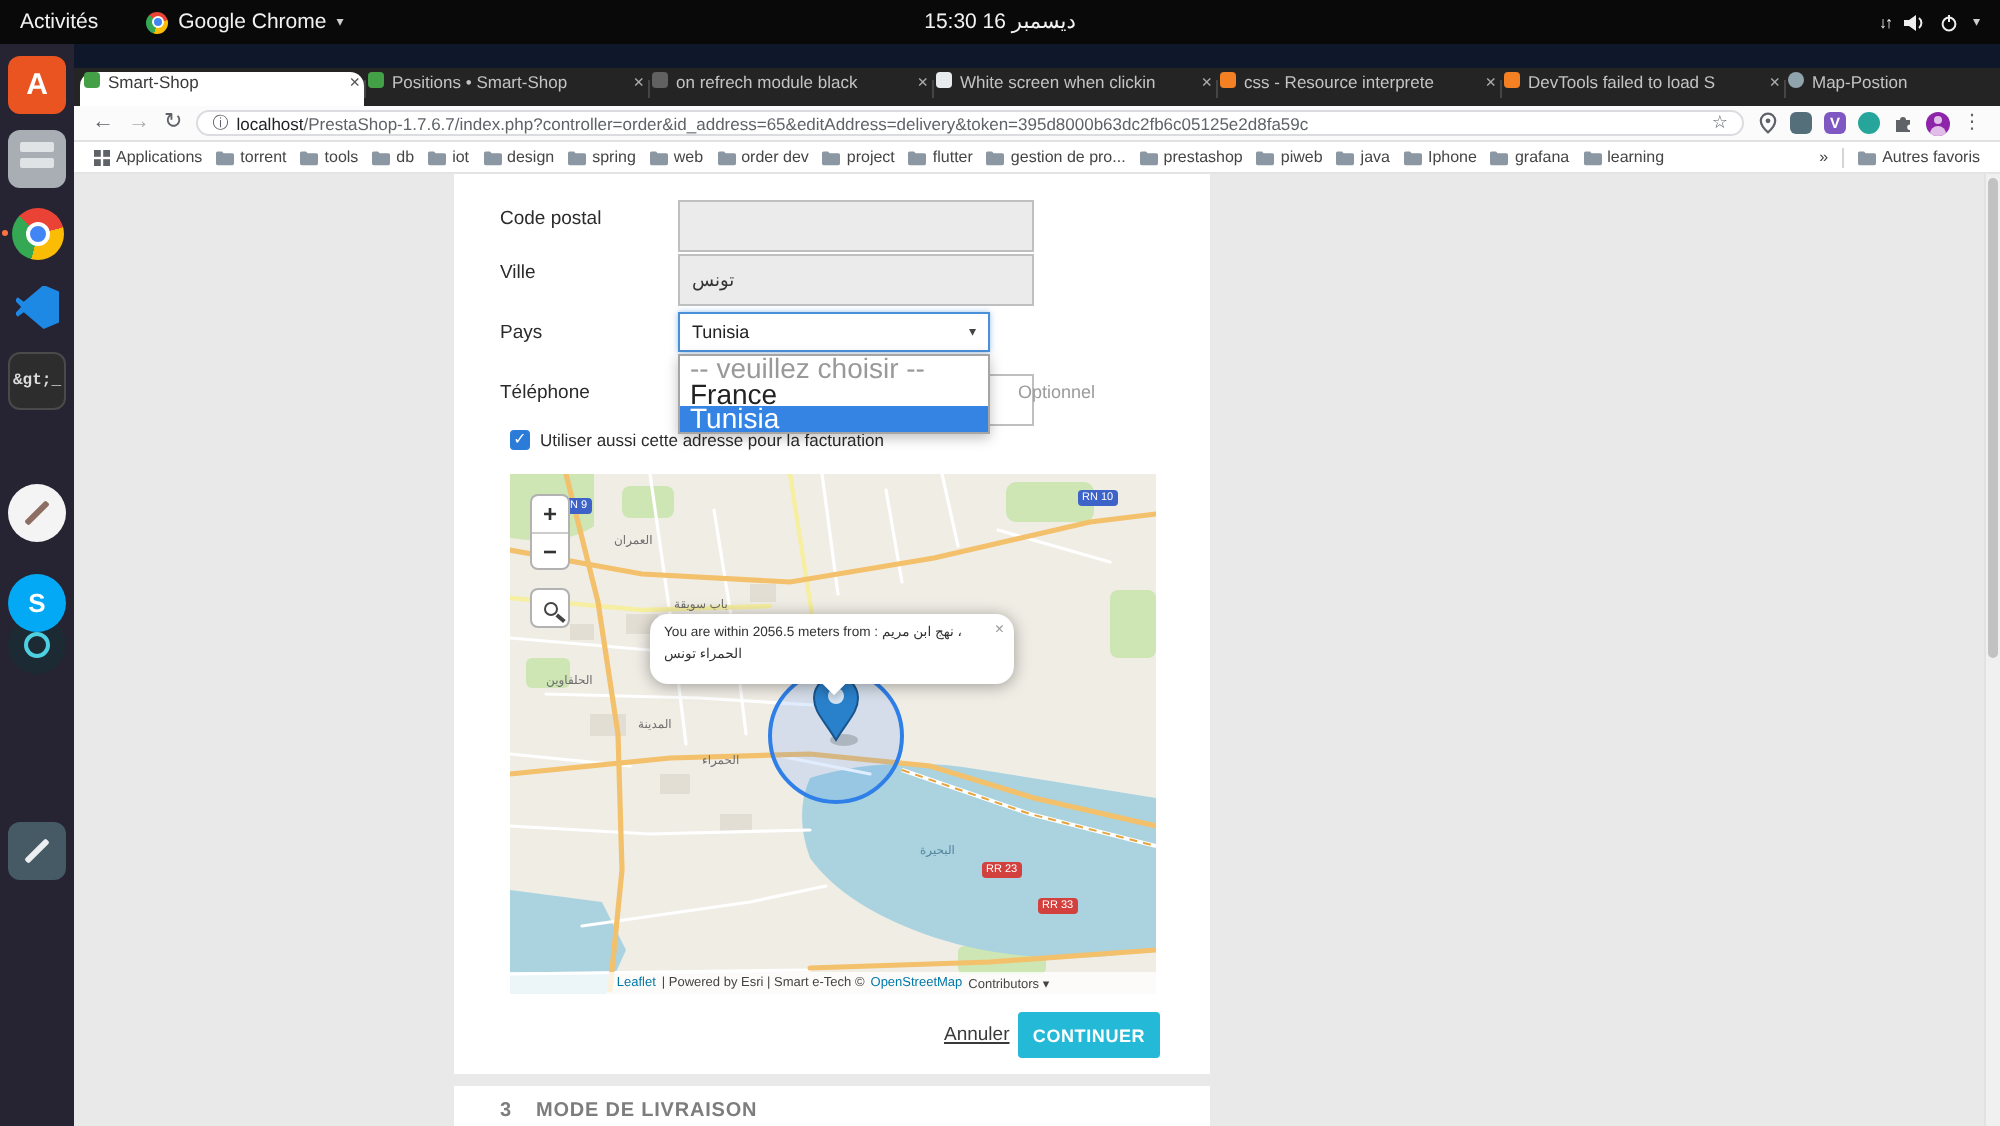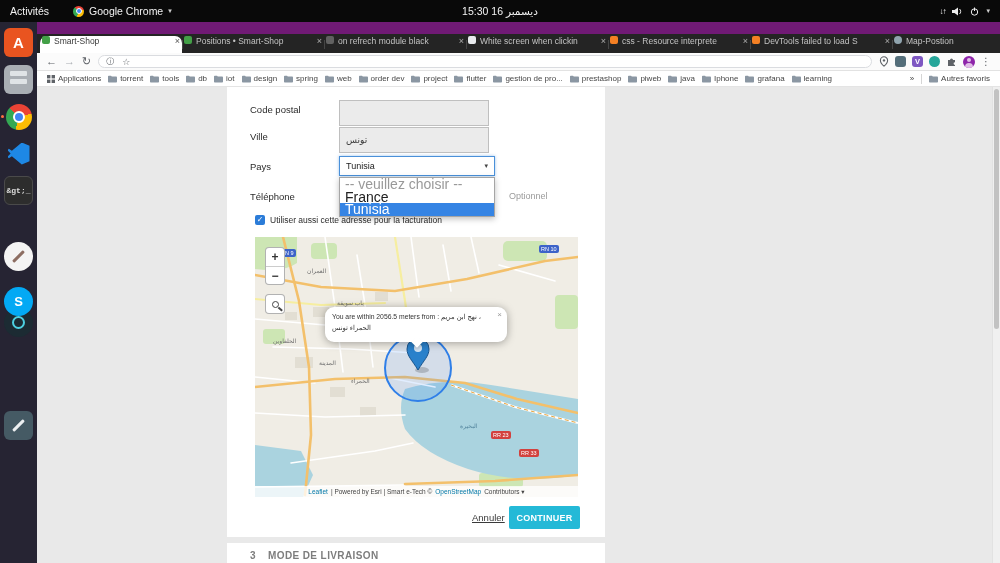--- a/index.html
+++ b/index.html
@@ -1,17 +1,17 @@
 <!DOCTYPE html>
 <html><head>
 <meta charset="utf-8">
 <style>
   *{margin:0;padding:0;box-sizing:border-box}
   html,body{width:1000px;height:563px}
-  .screen{position:relative;width:1000px;height:563px;overflow:hidden;background:#701a75;
+  .screen{position:relative;width:1000px;height:563px;overflow:hidden;background:#0f172a;
     font-family:"Liberation Sans","DejaVu Sans",sans-serif;color:#222}
 
   
   .topbar{position:absolute;left:0;top:0;right:0;height:22px;background:#090909;color:#f2f2f2;
     display:flex;align-items:center;font-size:10.5px;z-index:60}
   .activities{padding:0 10px}
   .appmenu{display:flex;align-items:center;gap:5px;margin-left:14px}
   .chrome-mini{width:11px;height:11px;border-radius:50%;position:relative;flex:none;
     background:conic-gradient(from -45deg,#ea4335 0 120deg,#fbbc05 0 240deg,#34a853 0 360deg)}
   .chrome-mini::after{content:"";position:absolute;inset:2.5px;background:#4285f4;border:1px solid #fff;border-radius:50%}
@@ -63,21 +63,21 @@
     font-size:8px;color:#454545;z-index:53}
   .bm-list{display:flex;align-items:center;gap:7px;overflow:hidden;flex:1}
   .bm{display:flex;align-items:flex-end;gap:3px;white-space:nowrap;flex:none}
   .bm-right{margin-left:auto;display:flex;align-items:center;gap:7px;flex:none;padding-left:6px}
   .bm-sep{width:1px;height:10px;background:#d5d5d5}
 
   
   .page{position:absolute;left:37px;top:87px;right:0;bottom:0;background:#e9e9e9}
   .card{position:absolute;left:190px;top:0;width:378px;height:450px;background:#fff}
   .flabel{position:absolute;left:23px;font-size:9.5px;color:#2b2b2b}
-  .finput{position:absolute;left:112px;width:150px;height:19px;border:1px solid #bfbfbf;
+  .finput{position:absolute;left:112px;width:178px;height:19px;border:1px solid #bfbfbf;
     background:#ebebeb;font-size:9px;color:#333;display:flex;align-items:center;padding:12px 6px}
   .finput.white{background:#fff}
   .fselect{position:absolute;left:112px;top:69px;width:156px;height:20px;border:1px solid #4a90d9;
     box-shadow:0 0 3px rgba(74,144,217,.55);background:#fff;display:flex;align-items:center;
     padding:0 6px;font-size:9px;color:#222}
   .sel-caret{margin-left:auto;font-size:7px;color:#444}
   .dropdown{position:absolute;left:112px;top:90px;width:156px;background:#fff;border:1px solid #a5a5a5;
     box-shadow:0 2px 6px rgba(0,0,0,.25);z-index:9}
   .opt{height:12.5px;display:flex;align-items:center;padding:0 5px;font-size:14px;color:#222}
   .opt.muted{color:#999}
@@ -218,20 +218,21 @@
     </div>
     <div class="newtab">+</div>
   </div>
 
   <div class="toolbar">
     <span class="navbtn">←</span>
     <span class="navbtn fwd">→</span>
     <span class="navbtn">↻</span>
     <div class="omnibox">
       <span class="info">ⓘ</span>
+      <span class="url"><span class="host">localhost</span><span class="rest">/PrestaShop-1.7.6.7/index.php?controller=order&amp;id_address=65&amp;editAddress=delivery&amp;token=395d8000b63dc2fb6c05125e2d8fa59c</span></span>
       <span class="star">☆</span>
     </div>
     <div class="ext">
       <svg width="10" height="11" viewBox="0 0 10 11">
           <path d="M5 .8 a3.6 3.6 0 0 1 3.6 3.6 C8.6 7 5 10.2 5 10.2 S1.4 7 1.4 4.4 A3.6 3.6 0 0 1 5 .8 z" fill="none" stroke="#5f6368" stroke-width="1.1"></path>
           <circle cx="5" cy="4.4" r="1.2" fill="#5f6368"></circle>
         </svg>
       <span class="eicon" style="background:#546e7a"></span>
       <span class="eicon" style="background:#7e57c2">V</span>
       <span class="eicon" style="background:#26a69a;border-radius:50%"></span>

